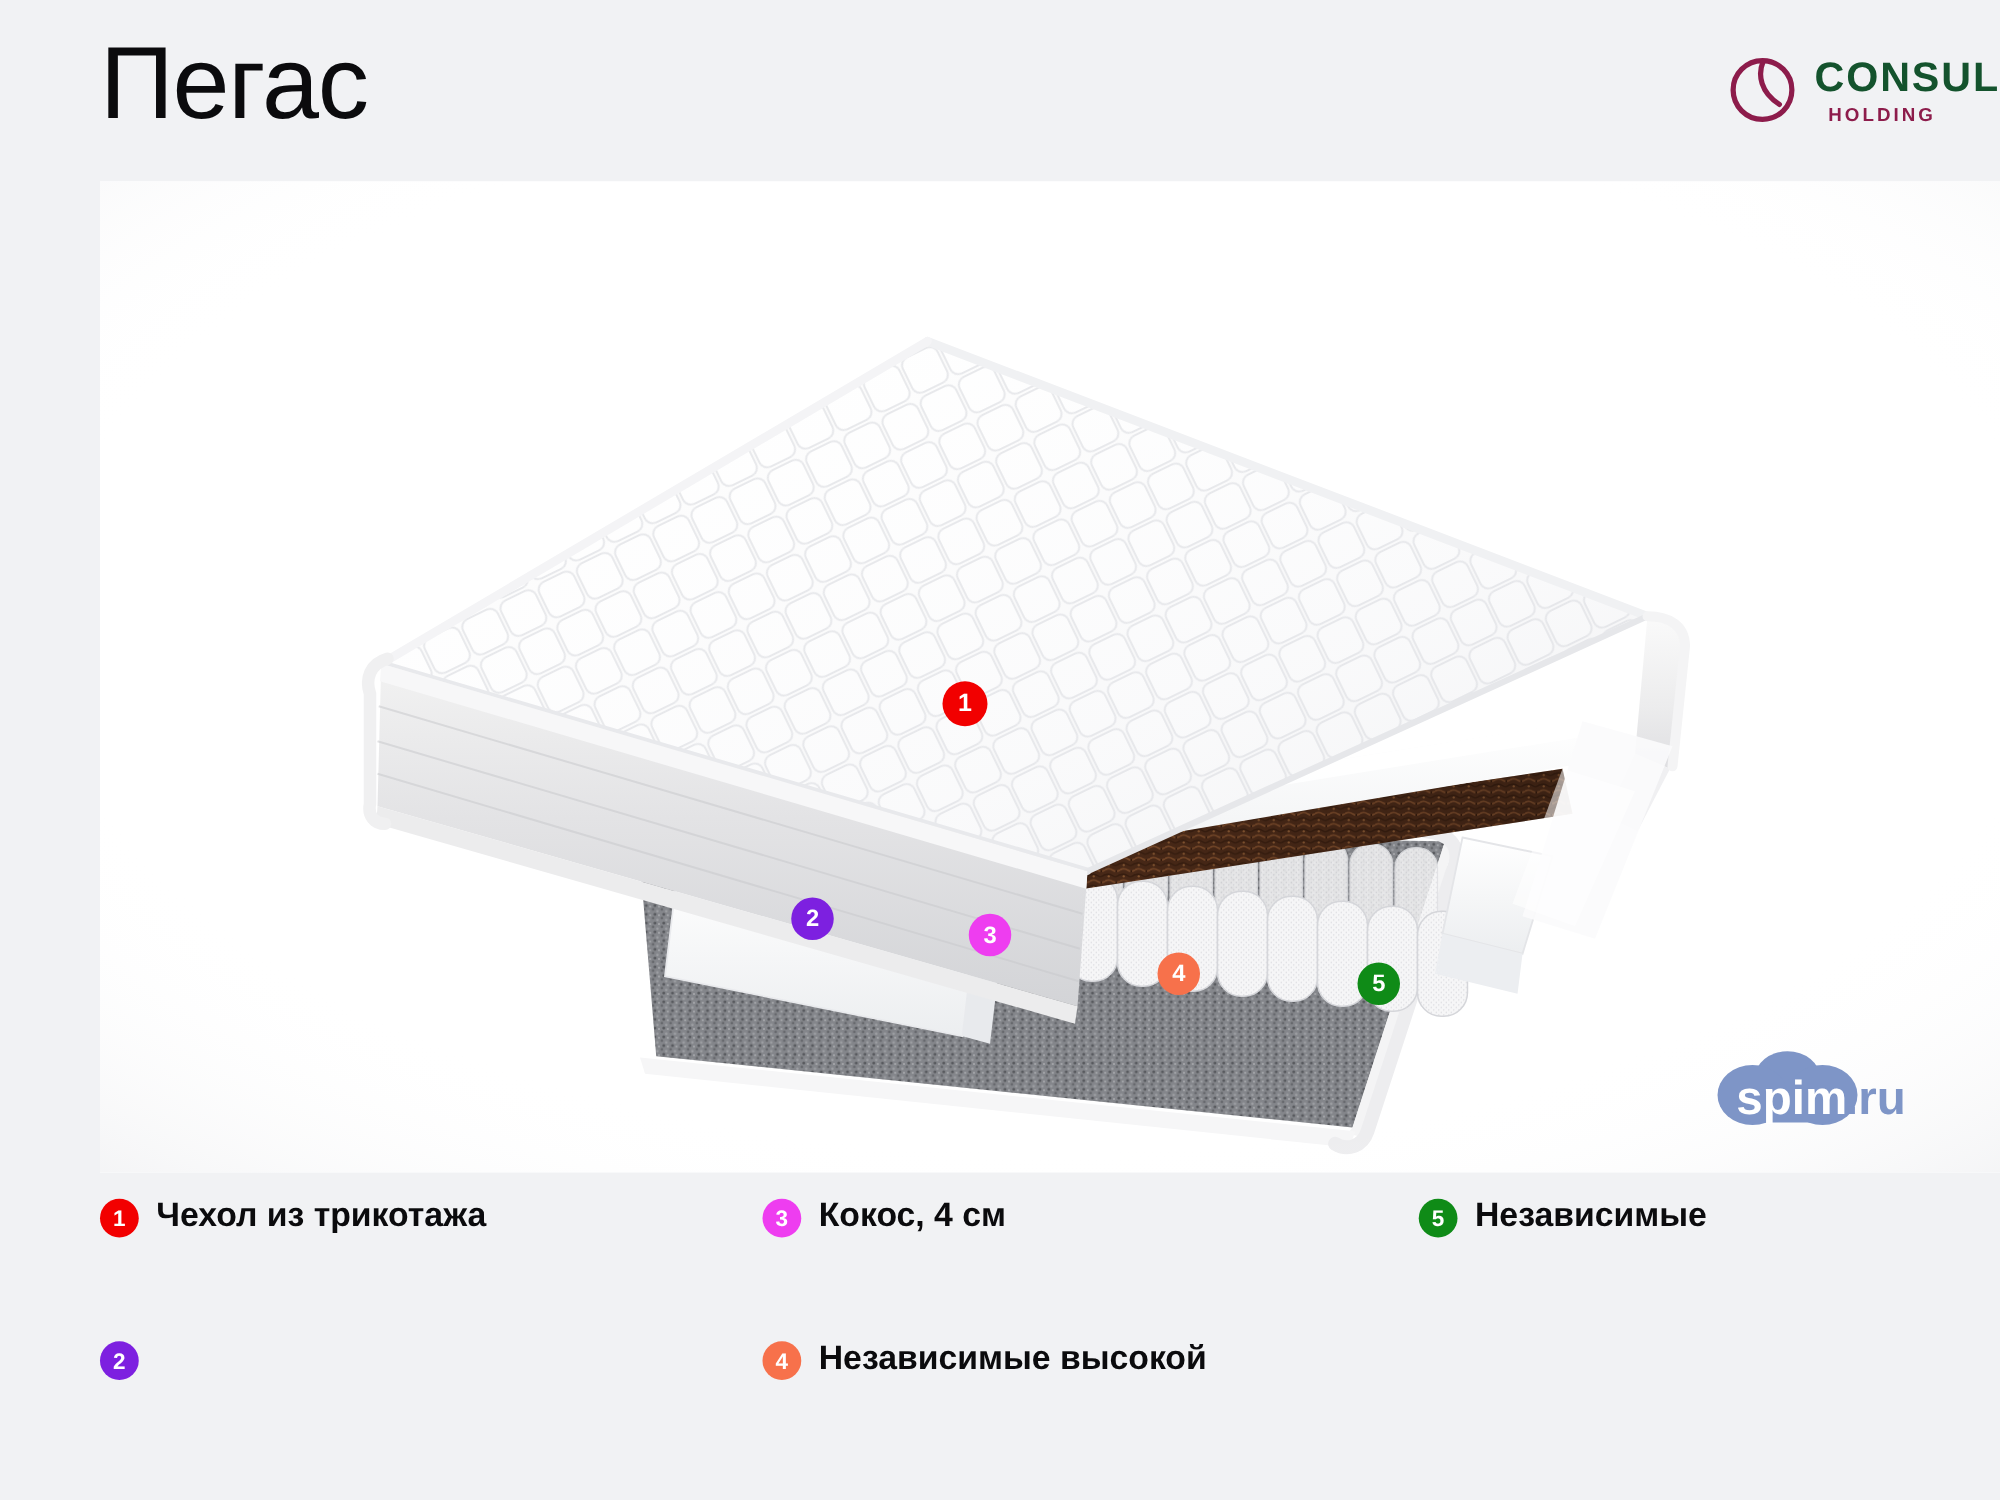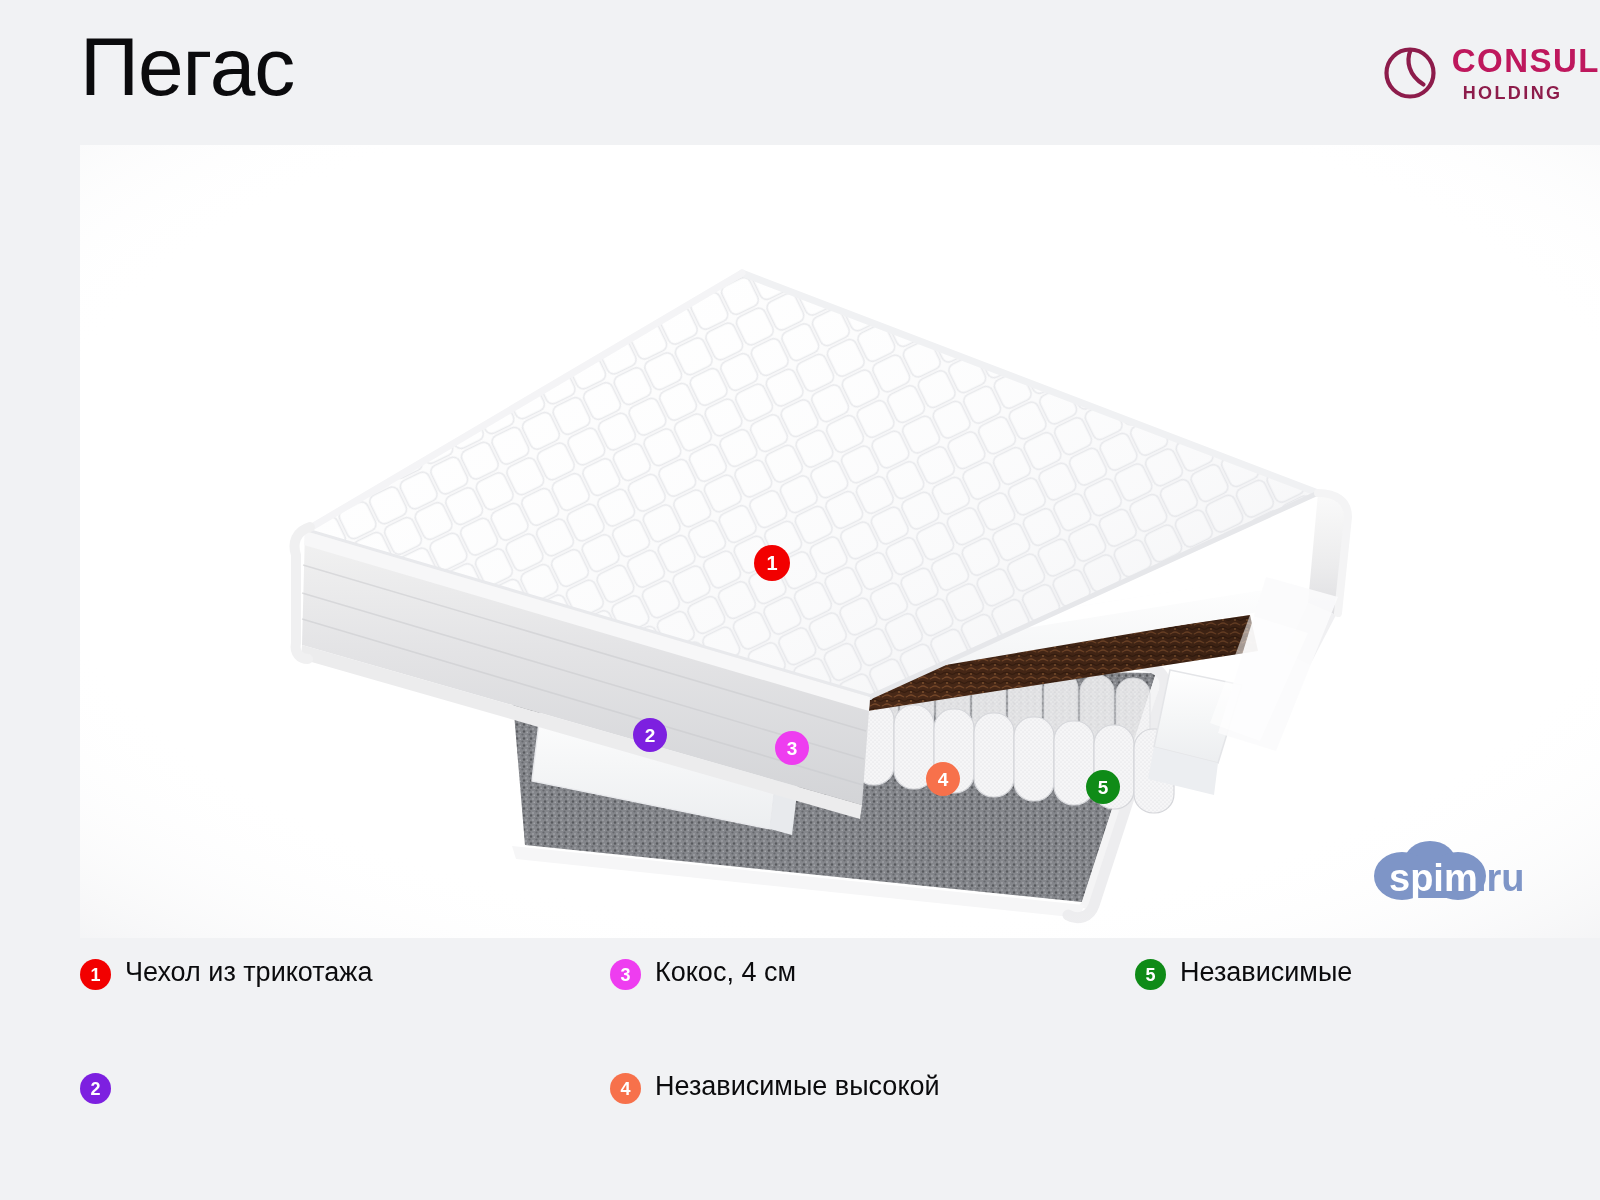--- a/index.html
+++ b/index.html
@@ -20,25 +20,25 @@
     font-size: 82px; font-weight: 400; color: #0b0b0d;
     letter-spacing: -1px; line-height: 1;
   }
   .brand {
     position: absolute; right: 40px; top: 44px;
     display: flex; align-items: center; gap: 14px;
   }
   .brand-mark { width: 56px; height: 56px; display: block; }
   .brand-text { display: flex; flex-direction: column; justify-content: center; }
   .brand-name {
-    font-size: 33px; font-weight: 700; color: #be185d;
+    font-size: 33px; font-weight: 700; color: #14532d;
     letter-spacing: 1.5px; line-height: 1;
   }
   .brand-sub {
-    font-size: 18px; font-weight: 700; color: #8d1c4b;
+    font-size: 15px; font-weight: 700; color: #8d1c4b;
     letter-spacing: 2.4px; margin-top: 7px; line-height: 1; padding-left: 11px;
   }
 
   
   .stage {
     position: absolute; left: 40px; top: 145px;
     width: 1520px; height: 793px; background: #ffffff;
     overflow: hidden;
   }
 
@@ -75,21 +75,21 @@
   }
   .legend-item { display: flex; align-items: flex-start; gap: 14px; }
   .legend-badge {
     flex: 0 0 auto;
     width: 31px; height: 31px; border-radius: 50%;
     display: flex; align-items: center; justify-content: center;
     color: #ffffff; font-size: 18px; font-weight: 700; line-height: 1;
     margin-top: 4px;
   }
   .legend-label {
-    font-size: 27px; color: #0b0b0d; font-weight: 400;
+    font-size: 27px; color: #0b0b0d; font-weight: 700;
     line-height: 1.28; white-space: pre-line; max-width: 440px;
   }
 </style>
 </head>
 <body>
 
 <div class="page">
 
   <div class="header">
     <div class="title">Пегас</div>

